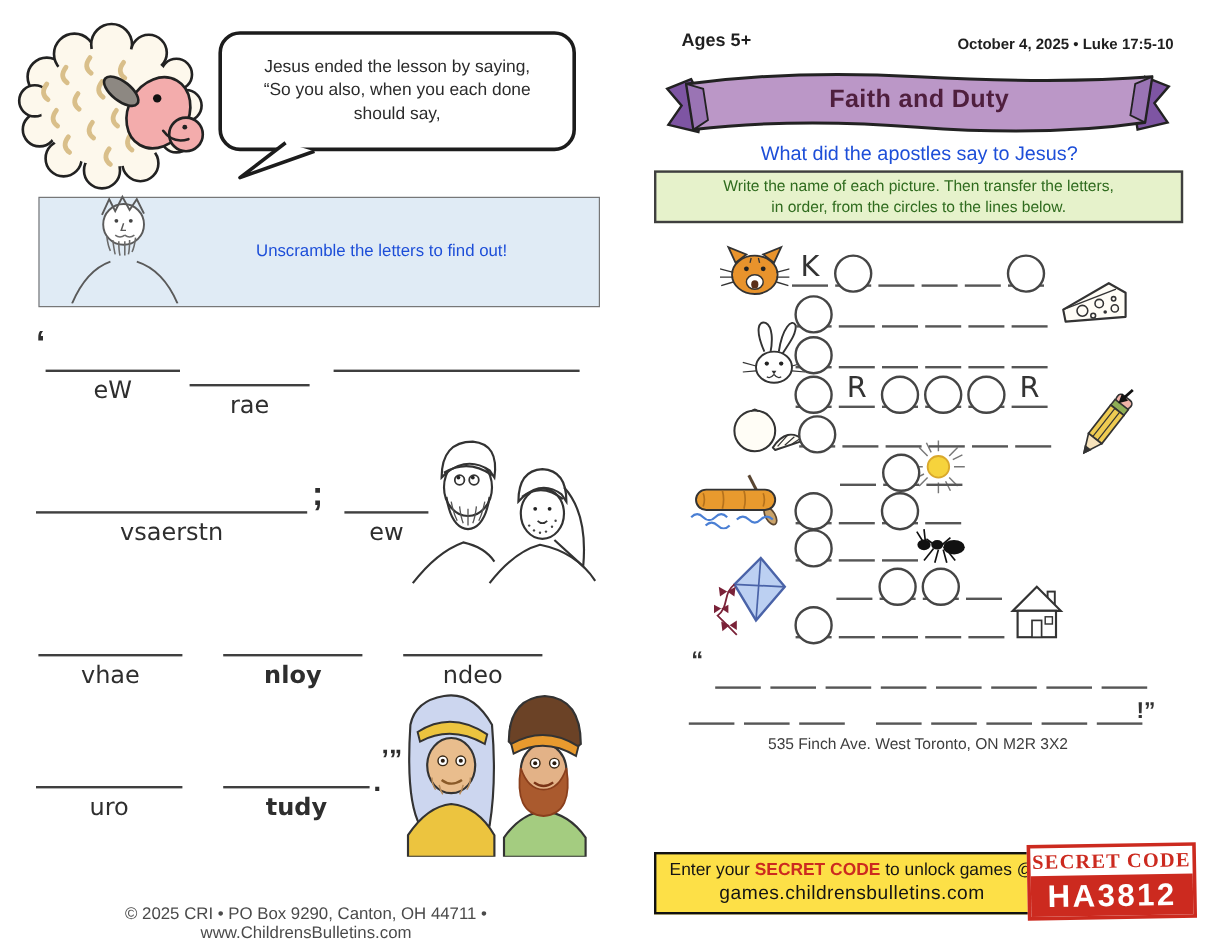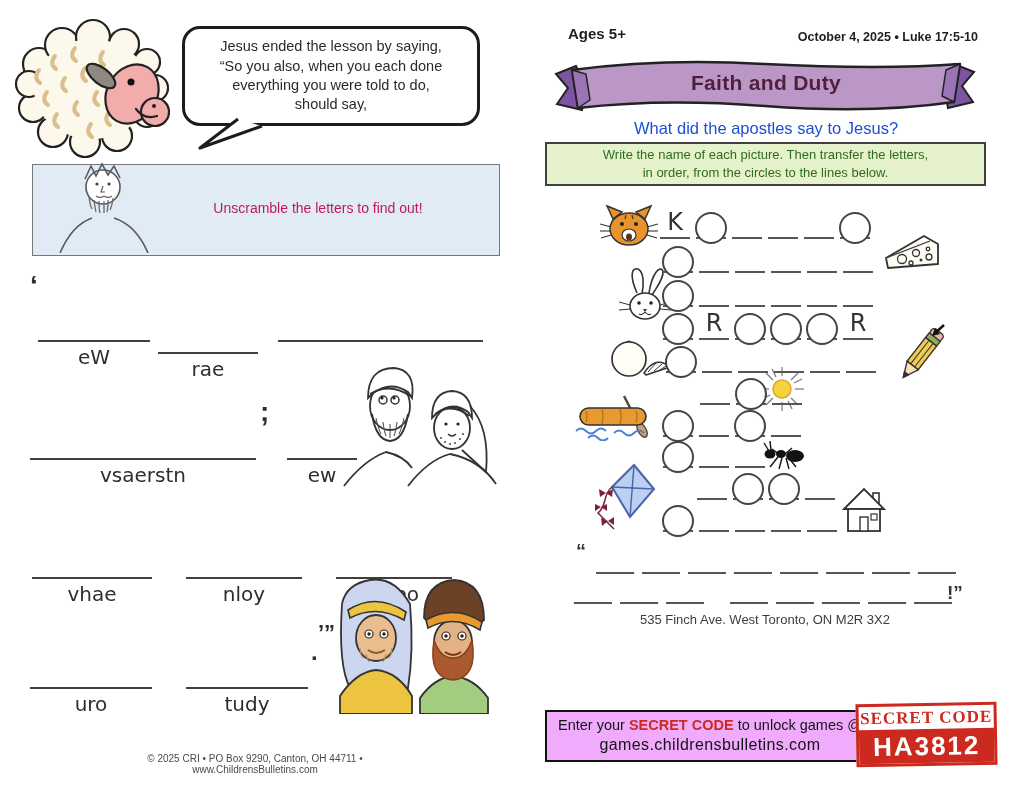--- a/index.html
+++ b/index.html
@@ -9,28 +9,28 @@
 
   
   .bubble{position:absolute;left:182px;top:26px;width:292px;height:94px;
           border:3px solid #1c1c1c;border-radius:18px;background:#fff;
           display:flex;flex-direction:column;justify-content:center;align-items:center;
           font-size:14.5px;line-height:1.33;color:#2b2b2b;text-align:center;z-index:2;}
   .bubble-tail{position:absolute;left:196px;top:117px;width:70px;height:34px;z-index:3;}
   .bluebox{position:absolute;left:32px;top:164px;width:466px;height:90px;
            background:#e0ebf5;border:1px solid #777;}
   .bluebox-text{position:absolute;left:168px;top:200px;width:300px;
-                font-size:14px;color:#be185d;text-align:center;}
-  .bw{position:absolute;margin-top:32px;}
+                font-size:14px;color:#1d4ed8;text-align:center;}
+  .bw{position:absolute;}
   .bw .rule{display:block;height:0;border-bottom:2px solid #3f3f3f;}
   .bw .wlab{display:block;text-align:center;margin-top:3px;
             font-family:"DejaVu Sans",sans-serif;font-size:20px;color:#2e2e2e;}
   .squote{position:absolute;font-size:28px;color:#2e2e2e;font-weight:bold;}
   .footer-left{position:absolute;left:95px;top:753px;width:320px;text-align:center;
-               font-size:10px;color:#4a4a4a;}
+               font-size:14px;color:#4a4a4a;}
 
   
   .ages{position:absolute;left:568px;top:25px;font-size:15px;font-weight:bold;color:#1f1f1f;}
   .dateref{position:absolute;left:740px;top:30px;width:238px;text-align:right;
            font-size:12.5px;font-weight:bold;color:#1f1f1f;}
   .banner-wrap{position:absolute;left:552px;top:56px;width:426px;height:66px;}
   .banner-title{position:absolute;left:620px;top:71px;width:292px;text-align:center;
                 font-size:21px;font-weight:bold;color:#4f1f3e;letter-spacing:.3px;z-index:2;}
   .question{position:absolute;left:560px;top:119px;width:412px;text-align:center;
             font-size:16.5px;color:#1d4ed8;}
@@ -48,21 +48,21 @@
   .ans{position:absolute;left:560px;top:540px;width:430px;height:75px;}
   .adash{position:absolute;width:38px;height:0;border-top:2px solid #565656;}
   .aquote{position:absolute;left:16px;top:0px;font-size:20px;font-weight:bold;color:#333;}
   .aend{position:absolute;left:387px;top:42px;font-size:19px;font-weight:bold;color:#333;}
   .church{position:absolute;left:555px;top:612px;width:420px;text-align:center;}
   .church .c1{font-size:13.5px;font-weight:bold;color:#1d1d1d;margin-bottom:8px;}
   .church .c2{font-size:13.5px;font-weight:bold;color:#1d1d1d;margin-bottom:9px;}
   .church .c3{font-size:13px;color:#3d3d3d;}
   .secretbox{position:absolute;left:545px;top:710px;width:330px;height:52px;
              border:2.5px solid #111;box-sizing:border-box;text-align:center;
-             padding-top:5px;background:#f0abfc;}
+             padding-top:5px;background:#fde047;}
   .secretbox .l1{font-size:14.5px;color:#141414;}
   .secretbox .l1 .red{color:#cc2a1f;font-weight:bold;}
   .secretbox .l2{font-size:16px;color:#141414;letter-spacing:.4px;margin-top:3px;}
   .stamp{position:absolute;left:856px;top:703px;width:141px;height:63px;
          border:3px solid #cc2a1f;box-sizing:border-box;background:#fff;
          transform:rotate(-1deg);z-index:4;}
   .stamp .lab{height:23px;display:flex;align-items:center;justify-content:center;
               color:#cc2a1f;font-family:"Liberation Serif",serif;font-weight:bold;
               font-size:17px;letter-spacing:1px;}
   .stamp .code{height:34px;background:#cc2a1f;color:#fff;display:flex;align-items:center;
@@ -105,21 +105,20 @@
   <circle cx="150" cy="100" r="14" fill="#f3acac" stroke="#222" stroke-width="2.2"></circle>
   <ellipse cx="96" cy="64" rx="17" ry="8" fill="#8d8882" stroke="#222" stroke-width="2.2" transform="rotate(38 96 64)"></ellipse>
   <circle cx="126" cy="70" r="3.5" fill="#111"></circle>
   <path d="M131 97 Q139 108 152 104" stroke="#222" stroke-width="2.2" fill="none" stroke-linecap="round"></path>
   <circle cx="149" cy="94" r="2" fill="#222"></circle>
 </svg>
 
 <div class="bubble">
   <div>Jesus ended the lesson by saying,</div>
   <div>“So you also, when you each done</div>
-  <div>everything you were told to do,</div>
   <div>should say,</div>
 </div>
 <svg class="bubble-tail" width="70" height="34" viewBox="0 0 70 34">
   <path d="M42 2 L4 31 L66 9" fill="#fff" stroke="#1c1c1c" stroke-width="3" stroke-linejoin="round"></path>
 </svg>
 
 <div class="bluebox"></div>
 <svg class="abs" style="left:52px;top:157px;" width="105" height="96" viewBox="0 0 105 96">
   <g stroke="#5a5a5a" stroke-width="1.6" fill="#fff">
     <path d="M8 96 Q20 68 40 61 M62 61 Q84 68 96 96" fill="none"></path>
@@ -201,21 +200,21 @@
       <circle cx="125" cy="86" r="1"></circle>
   </g>
 </svg>
 
 <span class="bw" style="left:32px;top:545px;width:120px;">
   <i class="rule"></i>
     <b class="wlab" style="font-weight:normal;">vhae</b>
   </span>
 <span class="bw" style="left:186px;top:545px;width:116px;">
   <i class="rule"></i>
-    <b class="wlab" style="font-weight:normal;">nloy</b>
+    <b class="wlab" style="font-weight:bold;">nloy</b>
   </span>
 <span class="bw" style="left:336px;top:545px;width:116px;">
   <i class="rule"></i>
     <b class="wlab" style="font-weight:normal;">ndeo</b>
   </span>
 
 <svg class="abs" style="left:312px;top:556px;" width="192" height="158" viewBox="0 0 192 158">
   <path d="M30 48 Q26 110 38 132 L96 132 Q102 95 98 48 Q82 20 58 24 Q34 28 30 48 Z" fill="#ccd6ef" stroke="#333" stroke-width="1.8"></path>
   <path d="M108 158 L108 142 Q122 122 141 120 Q162 122 176 142 L176 158 Z" fill="#a4cc80" stroke="#333" stroke-width="1.8"></path>
   <path d="M112 62 Q112 26 142 24 Q172 26 172 64 L164 70 Q142 56 118 68 Z" fill="#6b4226" stroke="#333" stroke-width="1.8"></path>
@@ -242,21 +241,21 @@
     <path d="M80 92 q0 6 -3 10"></path>
   </g>
 </svg>
 
 <span class="bw" style="left:30px;top:655px;width:122px;">
   <i class="rule"></i>
     <b class="wlab" style="font-weight:normal;">uro</b>
   </span>
 <span class="bw" style="left:186px;top:655px;width:122px;">
   <i class="rule"></i>
-    <b class="wlab" style="font-weight:normal;">tudy</b>
+    <b class="wlab" style="font-weight:bold;">tudy</b>
   </span>
 <span class="squote" style="left:311px;top:638px;font-size:24px;">.</span>
 <span class="squote" style="left:318px;top:620px;font-size:22px;">’”</span>
 
 <div class="footer-left">© 2025 CRI • PO Box 9290, Canton, OH 44711 • www.ChildrensBulletins.com</div>
 
 <div class="ages">Ages 5+</div>
 <div class="dateref">October 4, 2025 • Luke 17:5-10</div>
 
 <div class="banner-wrap">

